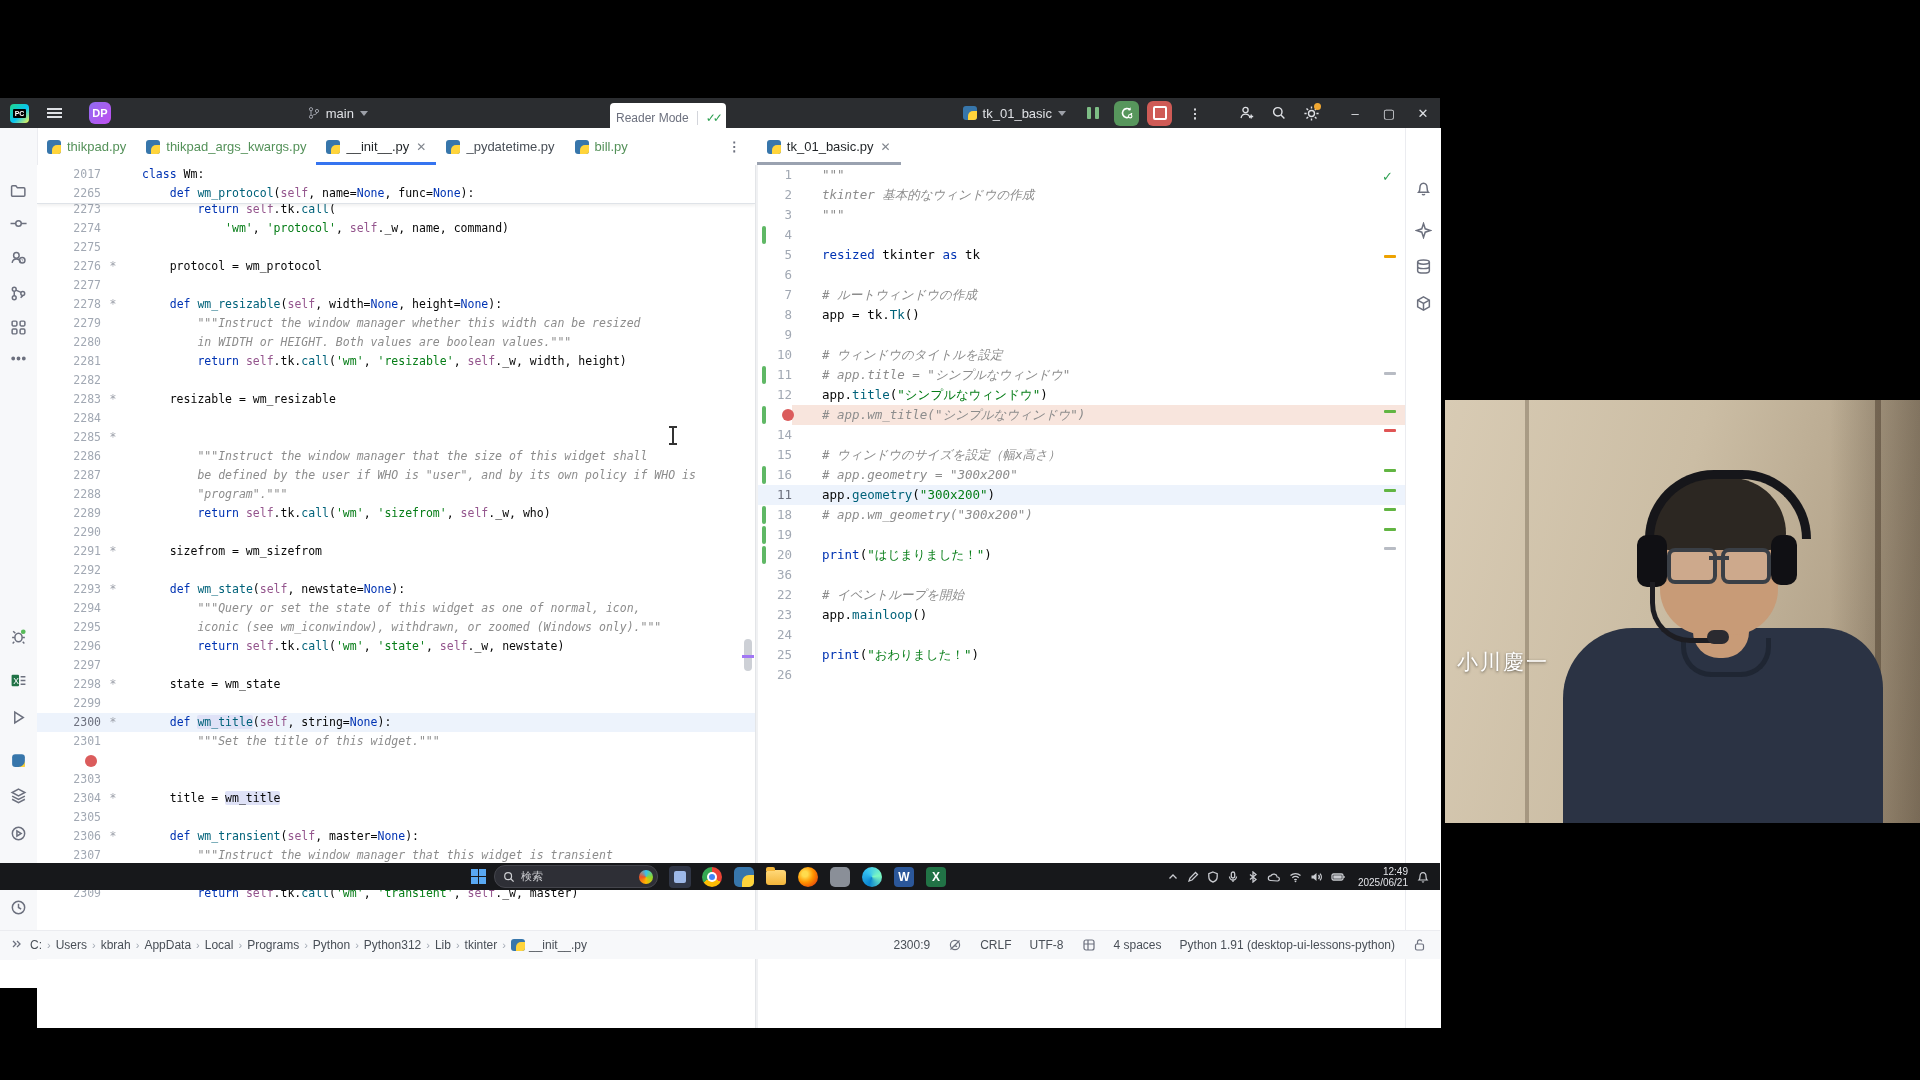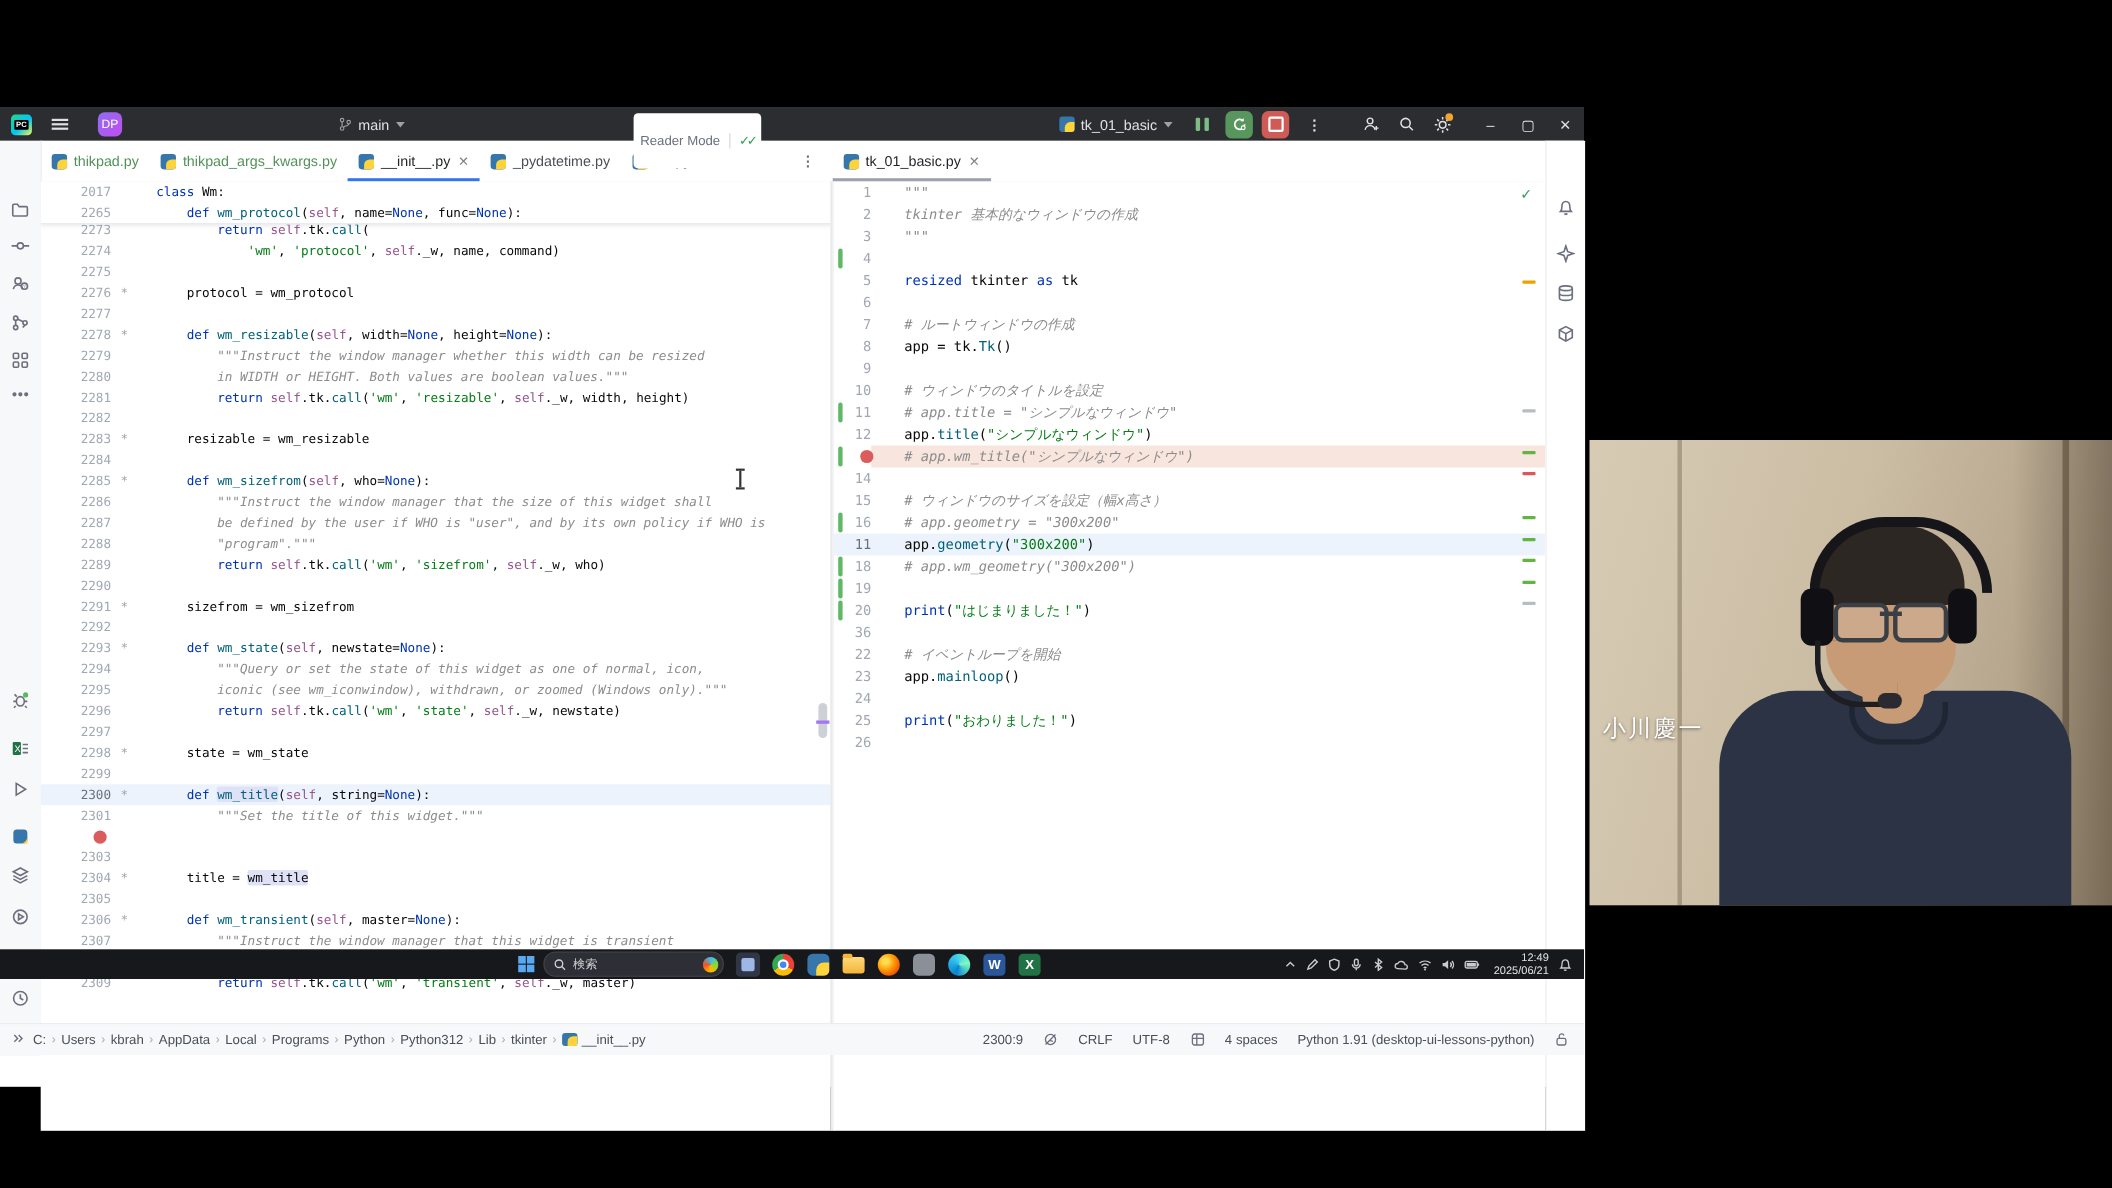--- a/index.html
+++ b/index.html
@@ -10,21 +10,21 @@
   #ide{left:0;top:98px;width:1440px;height:890px;background:#fff;}
   
   #titlebar{left:0;top:0;width:1440px;height:30px;background:#2b2d30;color:#dfe1e5;
             display:flex;align-items:center;font-size:13px;}
   .tb-ic{display:inline-flex;align-items:center;justify-content:center;width:26px;height:26px;border-radius:4px;}
   .chev{width:0;height:0;border-left:4px solid transparent;border-right:4px solid transparent;border-top:5px solid #9da0a8;margin-left:6px;}
   #pclogo{width:19px;height:19px;border-radius:4px;margin-left:10px;
           background:linear-gradient(135deg,#21d789,#07c3f2 55%,#fcf84a);display:flex;align-items:center;justify-content:center;}
   #pclogo b{font-size:7px;color:#000;background:#000;color:#fff;padding:1px 2px;border-radius:1px;line-height:1;}
   #dpbadge{width:22px;height:22px;border-radius:6px;background:linear-gradient(135deg,#8f6cf0,#c04ff0);
-           color:#fff;font-weight:normal;font-size:11px;display:flex;align-items:center;justify-content:center;margin-left:22px;}
+           color:#fff;font-weight:bold;font-size:11px;display:flex;align-items:center;justify-content:center;margin-left:22px;}
   .runbtn{width:25px;height:25px;border-radius:6px;display:flex;align-items:center;justify-content:center;margin-left:8px;}
   .bar3 span{display:block;width:15px;height:2px;background:#dfe1e5;margin:2px 0;}
   .windowbtn{width:34px;height:30px;display:flex;align-items:center;justify-content:center;color:#dfe1e5;font-size:13px;}
   
   #tabbar{left:37px;top:30px;width:1403px;height:37px;background:#fff;border-bottom:1px solid #ebecf0;display:flex;align-items:stretch;font-size:13px;color:#494f57;}
   .tab{display:flex;align-items:center;padding:0 10px;position:relative;cursor:default;white-space:nowrap;}
   .tab .close{margin-left:7px;color:#7f848c;font-size:12px;}
   .tab.activeL:after{content:"";position:absolute;left:0;right:0;bottom:0;height:3px;background:#3574f0;}
   .tab.activeR:after{content:"";position:absolute;left:0;right:0;bottom:0;height:3px;background:#9aa2b0;}
   .pyic{width:14px;height:14px;border-radius:3px;margin-right:6px;position:relative;overflow:hidden;background:#3776ab;flex:0 0 14px;}
@@ -52,21 +52,21 @@
   .cur .lnum,.cur .rnum{color:#6c707e;}
   .bpbg{background:#f8e5dd;}
   .bpdot{position:absolute;right:4px;top:50%;margin-top:-6px;width:12px;height:12px;border-radius:50%;background:#db5c5c;}
   .kw{color:#0033b3;}
   .fn{color:#00627a;}
   .str{color:#067d17;}
   .doc,.cmt{color:#8c8c8c;font-style:italic;}
   .selfc{color:#94558d;}
   .hl{background:#dfe2f7;border-radius:2px;}
   #sticky{position:absolute;left:0;top:0;right:0;background:#fff;border-bottom:1px solid #dfe3e8;box-shadow:0 2px 3px rgba(0,0,0,.06);z-index:3;}
-  #readermode{position:absolute;left:576px;top:5px;z-index:4;display:flex;align-items:center;color:#6c707e;font-family:"Liberation Sans",sans-serif;font-size:12px;background:#fff;padding:18px 6px;border-radius:4px;}
+  #readermode{position:absolute;left:610px;top:5px;z-index:4;display:flex;align-items:center;color:#6c707e;font-family:"Liberation Sans",sans-serif;font-size:12px;background:#fff;padding:8px 6px;border-radius:4px;}
   #readermode .sep{width:1px;height:14px;background:#d3d5db;margin:0 8px;}
   #readermode .ck{color:#2fa153;font-size:12px;letter-spacing:-3px;}
   
   #inspectok{left:1382px;top:71px;color:#2fa153;font-size:13px;z-index:4;}
   .stripemark{position:absolute;width:12px;height:3px;border-radius:1px;}
   
   #rstrip{left:1405px;top:30px;width:35px;height:900px;background:#fff;border-left:1px solid #ebecf0;}
   
   #statusbar{left:0;top:832px;width:1440px;height:28px;background:#f7f8fa;border-top:1px solid #ebecf0;
              display:flex;align-items:center;font-size:12px;color:#494f57;}
@@ -329,21 +329,21 @@
           <div class="lrow"><span class="lnum">2275</span><span class="lstar"></span><span class="lcode"></span></div>
           <div class="lrow"><span class="lnum">2276</span><span class="lstar">*</span><span class="lcode">    protocol = wm_protocol</span></div>
           <div class="lrow"><span class="lnum">2277</span><span class="lstar"></span><span class="lcode"></span></div>
           <div class="lrow"><span class="lnum">2278</span><span class="lstar">*</span><span class="lcode">    <span class="kw">def</span> <span class="fn">wm_resizable</span>(<span class="selfc">self</span>, width=<span class="kw">None</span>, height=<span class="kw">None</span>):</span></div>
           <div class="lrow"><span class="lnum">2279</span><span class="lstar"></span><span class="lcode"><span class="doc">        """Instruct the window manager whether this width can be resized</span></span></div>
           <div class="lrow"><span class="lnum">2280</span><span class="lstar"></span><span class="lcode"><span class="doc">        in WIDTH or HEIGHT. Both values are boolean values."""</span></span></div>
           <div class="lrow"><span class="lnum">2281</span><span class="lstar"></span><span class="lcode">        <span class="kw">return</span> <span class="selfc">self</span>.tk.<span class="fn">call</span>(<span class="str">'wm'</span>, <span class="str">'resizable'</span>, <span class="selfc">self</span>._w, width, height)</span></div>
           <div class="lrow"><span class="lnum">2282</span><span class="lstar"></span><span class="lcode"></span></div>
           <div class="lrow"><span class="lnum">2283</span><span class="lstar">*</span><span class="lcode">    resizable = wm_resizable</span></div>
           <div class="lrow"><span class="lnum">2284</span><span class="lstar"></span><span class="lcode"></span></div>
-          <div class="lrow"><span class="lnum">2285</span><span class="lstar">*</span><span class="lcode">    <span class="kw">def</span> <span class="fn">wm_sizefrom</span>(<span class="selfc">self</span>, who=<span class="kw">None</span>):</span></div>
+          <div class="lrow"><span class="lnum">2285</span><span class="lstar">*</span></div>
           <div class="lrow"><span class="lnum">2286</span><span class="lstar"></span><span class="lcode"><span class="doc">        """Instruct the window manager that the size of this widget shall</span></span></div>
           <div class="lrow"><span class="lnum">2287</span><span class="lstar"></span><span class="lcode"><span class="doc">        be defined by the user if WHO is "user", and by its own policy if WHO is</span></span></div>
           <div class="lrow"><span class="lnum">2288</span><span class="lstar"></span><span class="lcode"><span class="doc">        "program"."""</span></span></div>
           <div class="lrow"><span class="lnum">2289</span><span class="lstar"></span><span class="lcode">        <span class="kw">return</span> <span class="selfc">self</span>.tk.<span class="fn">call</span>(<span class="str">'wm'</span>, <span class="str">'sizefrom'</span>, <span class="selfc">self</span>._w, who)</span></div>
           <div class="lrow"><span class="lnum">2290</span><span class="lstar"></span><span class="lcode"></span></div>
           <div class="lrow"><span class="lnum">2291</span><span class="lstar">*</span><span class="lcode">    sizefrom = wm_sizefrom</span></div>
           <div class="lrow"><span class="lnum">2292</span><span class="lstar"></span><span class="lcode"></span></div>
           <div class="lrow"><span class="lnum">2293</span><span class="lstar">*</span><span class="lcode">    <span class="kw">def</span> <span class="fn">wm_state</span>(<span class="selfc">self</span>, newstate=<span class="kw">None</span>):</span></div>
           <div class="lrow"><span class="lnum">2294</span><span class="lstar"></span><span class="lcode"><span class="doc">        """Query or set the state of this widget as one of normal, icon,</span></span></div>
           <div class="lrow"><span class="lnum">2295</span><span class="lstar"></span><span class="lcode"><span class="doc">        iconic (see wm_iconwindow), withdrawn, or zoomed (Windows only)."""</span></span></div>

